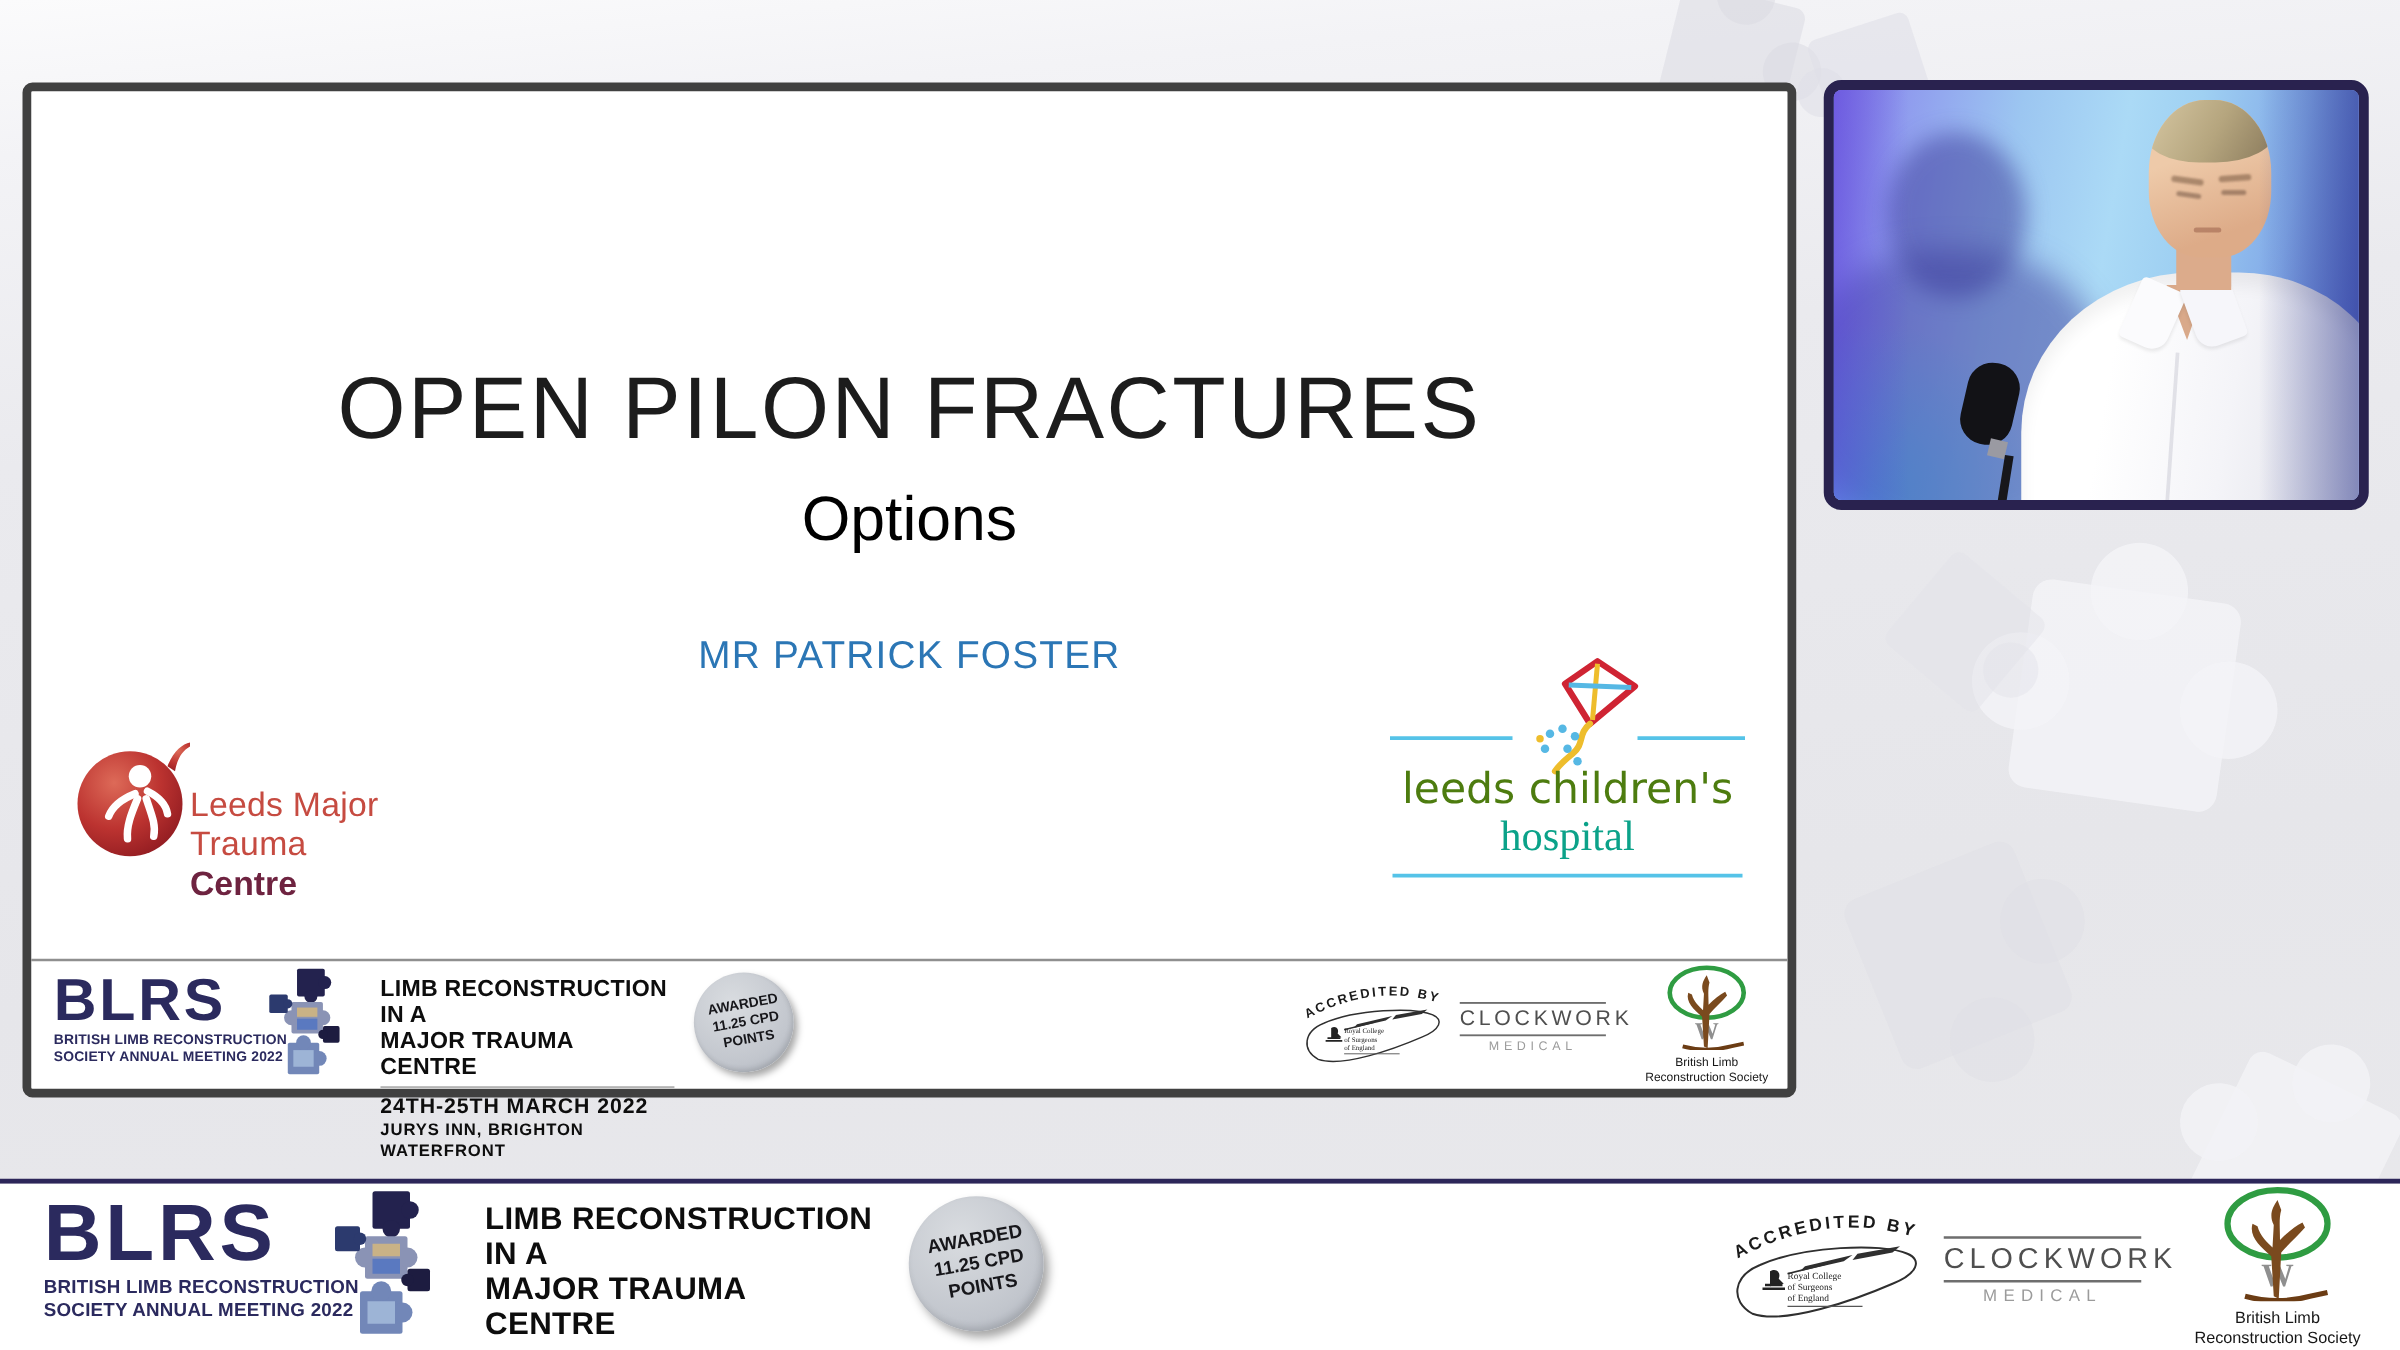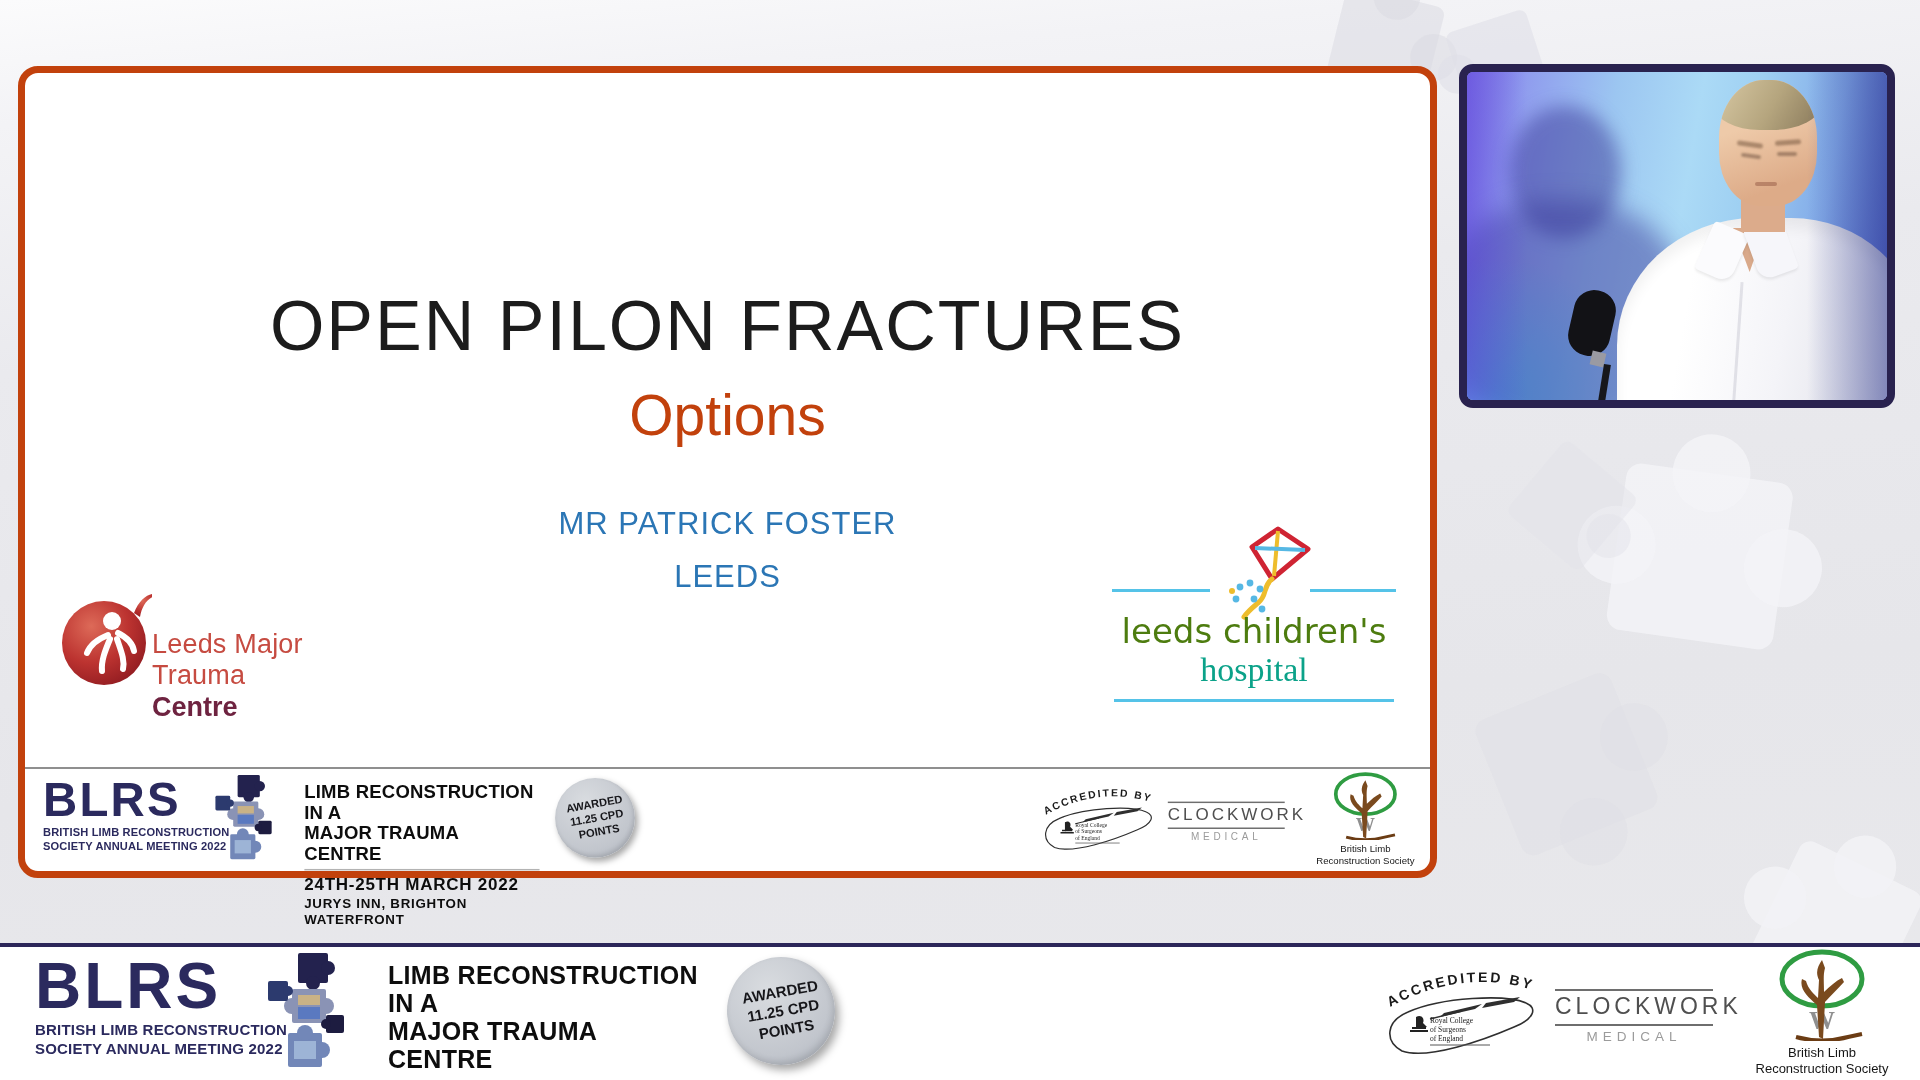--- a/index.html
+++ b/index.html
@@ -6,26 +6,26 @@
   body{
     width:1920px;height:1080px;overflow:hidden;position:relative;
     font-family:"Liberation Sans",sans-serif;
     background:linear-gradient(175deg,#fbfbfc 0%,#f3f3f6 10%,#eaeaee 30%,#e6e6ea 65%,#e9e9ec 100%);
   }
   
   .bgp{position:absolute;}
   
   .slide{
     position:absolute;left:18px;top:66px;width:1405px;height:798px;
-    background:#ffffff;border:7px solid #c2410c;border-radius:20px;
+    background:#ffffff;border:7px solid #404040;border-radius:8px;
   }
   .slide-title{position:absolute;top:214px;left:0;width:100%;text-align:center;
     font-size:70px;line-height:78px;letter-spacing:2px;color:#1c1c1c;font-weight:400;}
   .slide-subtitle{position:absolute;top:306px;left:0;width:100%;text-align:center;
-    font-size:57px;line-height:72px;color:#c2410c;font-weight:400;}
+    font-size:50px;line-height:72px;color:#000000;font-weight:400;}
   .speakers{position:absolute;top:424px;left:0;width:100%;text-align:center;color:#2b76b5;}
   .speakers div{font-size:31px;line-height:53px;letter-spacing:1px;font-weight:400;}
   
   .trauma{position:absolute;left:35px;top:508px;width:320px;height:125px;}
   .trauma-text{position:absolute;left:92px;top:48px;}
   .trauma-l1{font-size:27px;color:#c64b41;letter-spacing:.2px;}
   .trauma-l2{font-size:27px;color:#6e2340;font-weight:700;margin-top:1px;}
   
   .childrens{position:absolute;left:1087px;top:460px;width:284px;height:176px;text-align:center;}
   .ch-line{position:absolute;top:56px;height:3px;background:#55c3e8;}
@@ -157,21 +157,20 @@
     </g>
   </svg>
 
 <div class="slide">
 
   <div class="slide-title">OPEN PILON FRACTURES</div>
   <div class="slide-subtitle">Options</div>
 
   <div class="speakers">
     <div>MR PATRICK FOSTER</div>
-    <div>LEEDS</div>
   </div>
 
   <div class="trauma">
     <svg width="92" height="112" viewBox="0 0 92 112">
       <defs>
         <radialGradient id="tg" cx="35%" cy="30%" r="80%">
           <stop offset="0%" stop-color="#dd6a58"></stop>
             <stop offset="55%" stop-color="#bc3330"></stop>
             <stop offset="100%" stop-color="#8e1a20"></stop>
         </radialGradient>

